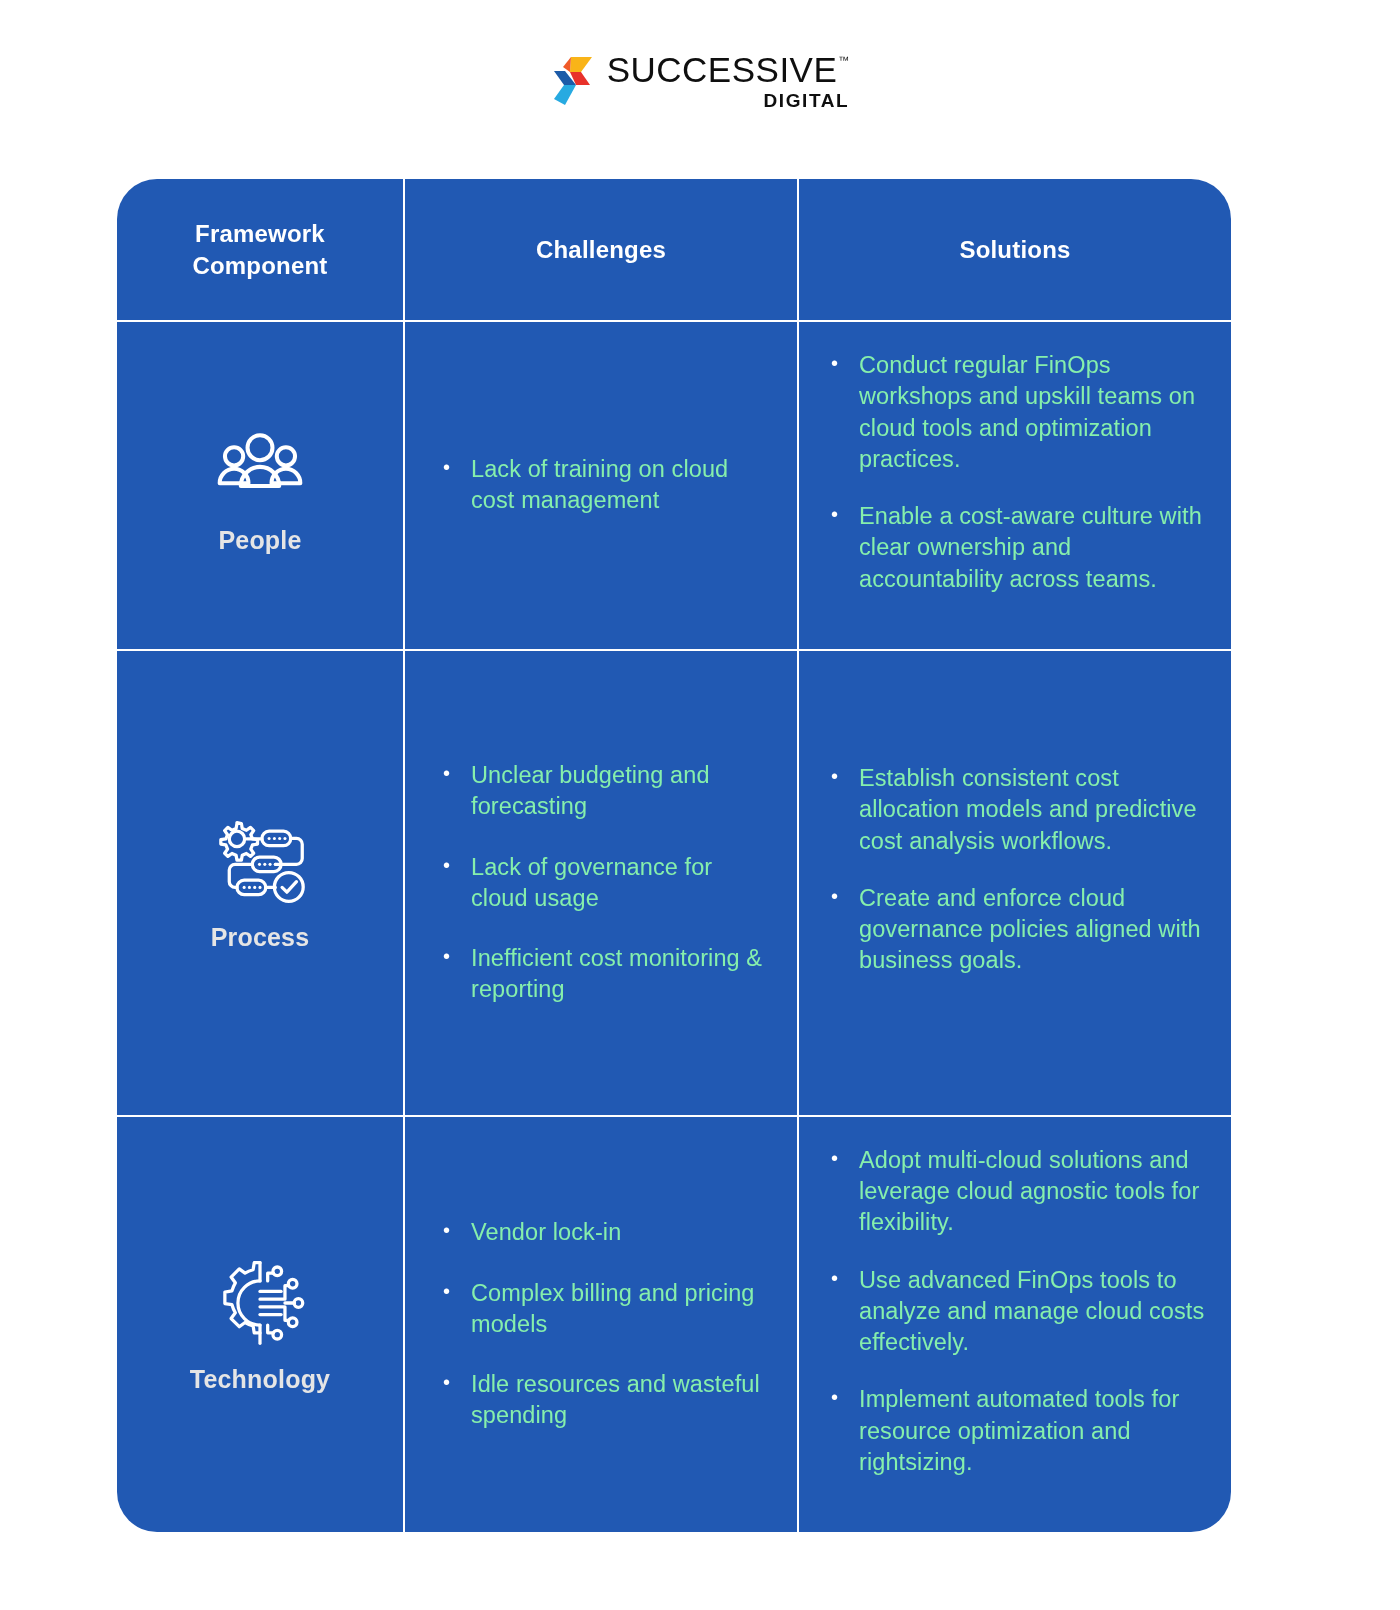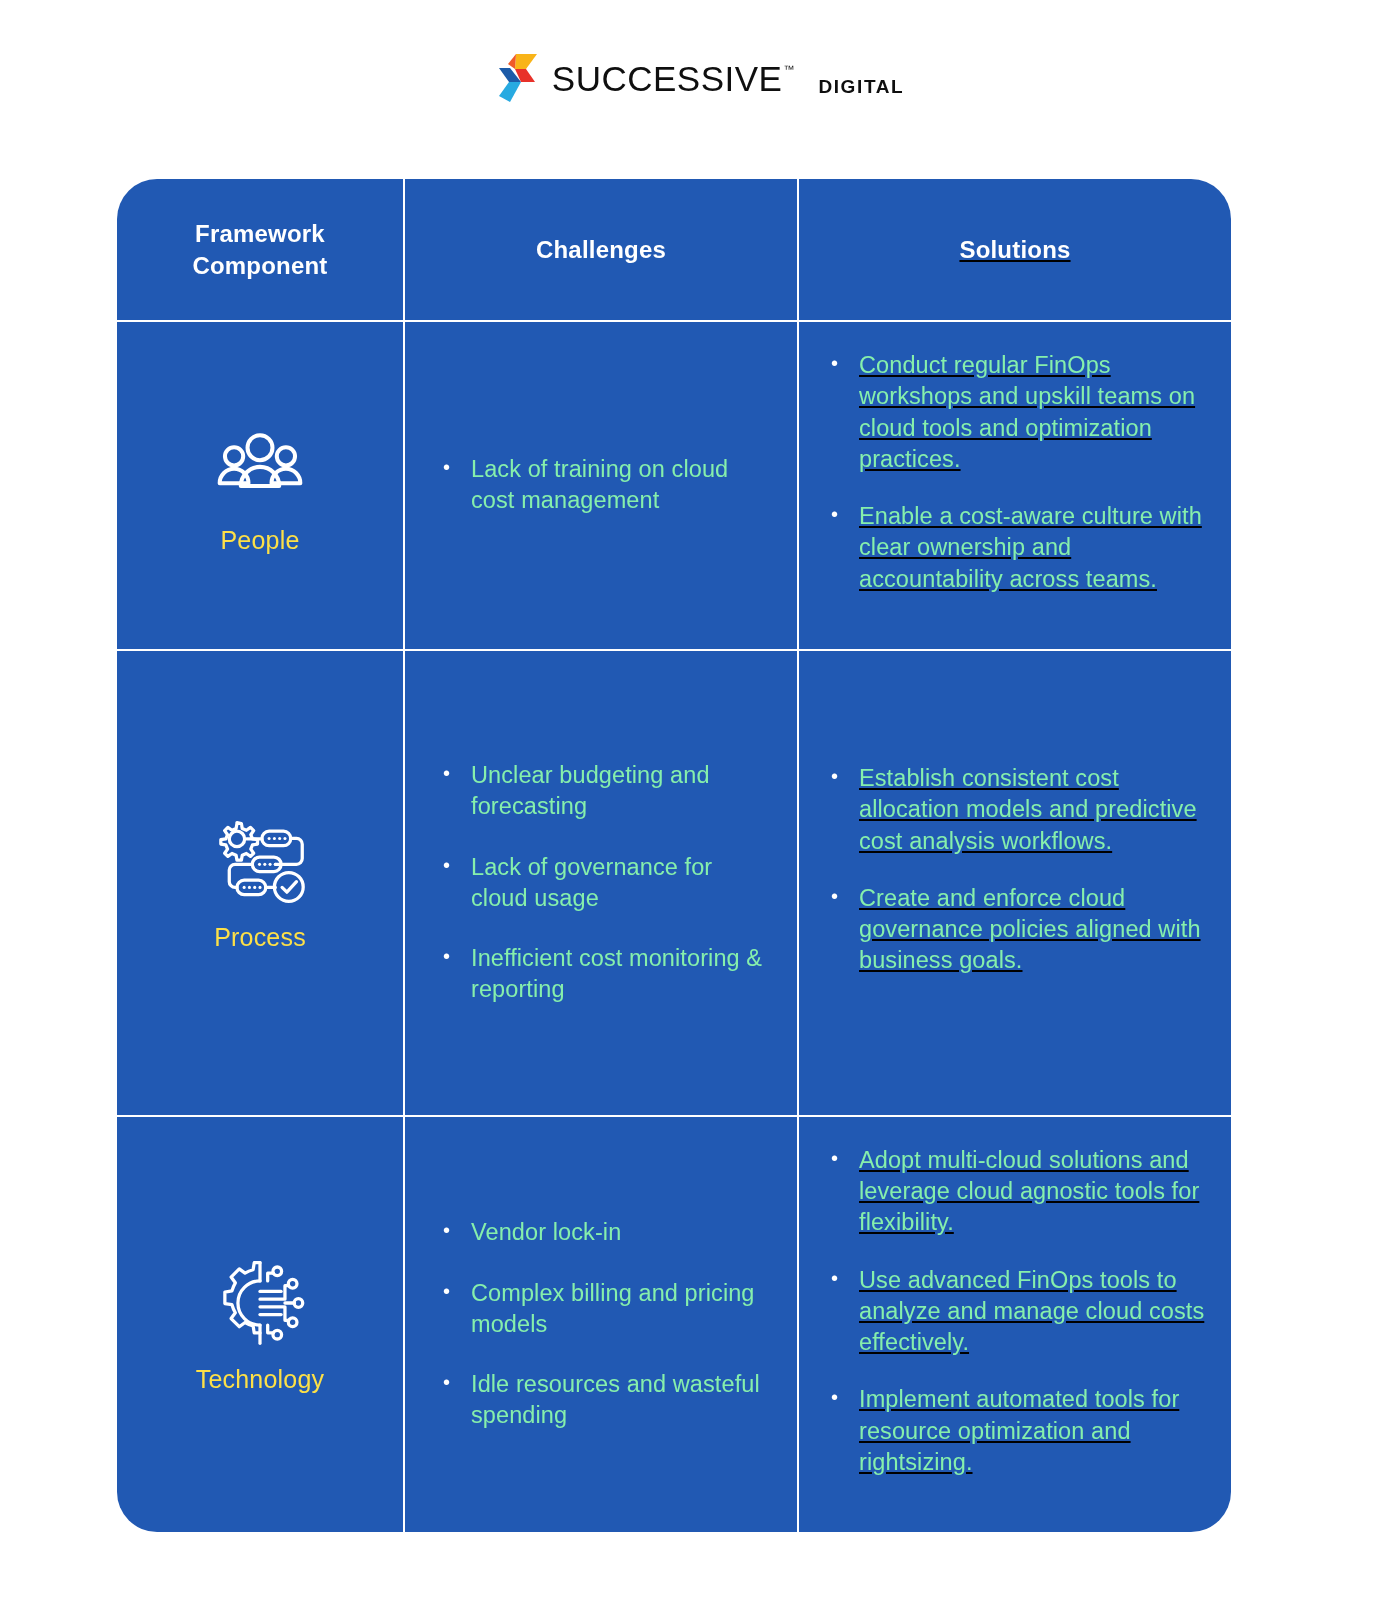--- a/index.html
+++ b/index.html
@@ -34,20 +34,21 @@
     align-items: center;
     gap: 12px;
   }
   .logo-mark {
     width: 44px;
     height: 52px;
     flex: 0 0 auto;
   }
   .logo-text-block {
     display: flex;
+    flex-direction: column;
     align-items: flex-end;
     line-height: 1;
   }
   .logo-word-row {
     display: flex;
     align-items: flex-start;
   }
   .logo-word {
     font-size: 35px;
     letter-spacing: 0.5px;
@@ -87,21 +88,21 @@
     display: flex;
     align-items: stretch;
     border-bottom: 2px solid #ffffff;
   }
   .row:last-child { border-bottom: none; }
 
   .cell {
     border-right: 2px solid #ffffff;
     padding: 0;
   }
-  .cell:last-child { border-right: none; text-decoration: underline; }
+  .cell:last-child { border-right: none; }
 
   .col-component { width: 288px; flex: 0 0 288px; }
   .col-challenges { width: 394px; flex: 0 0 394px; }
   .col-solutions  { flex: 1 1 auto; }
 
   
   .header-row .cell {
     height: 141px;
     display: flex;
     align-items: center;
@@ -124,23 +125,23 @@
     justify-content: center;
     gap: 14px;
     padding: 24px 10px;
   }
   .component-icon {
     width: 96px;
     height: 96px;
     display: block;
   }
   .component-label {
-    color: #fde047;
+    color: #e5e5e5;
     font-size: 25px;
-    font-weight: 400;
+    font-weight: 700;
     letter-spacing: 0.2px;
   }
 
   
   .bullet-cell {
     display: flex;
     align-items: center;
     padding: 30px 26px 30px 34px;
   }
   .bullets {

